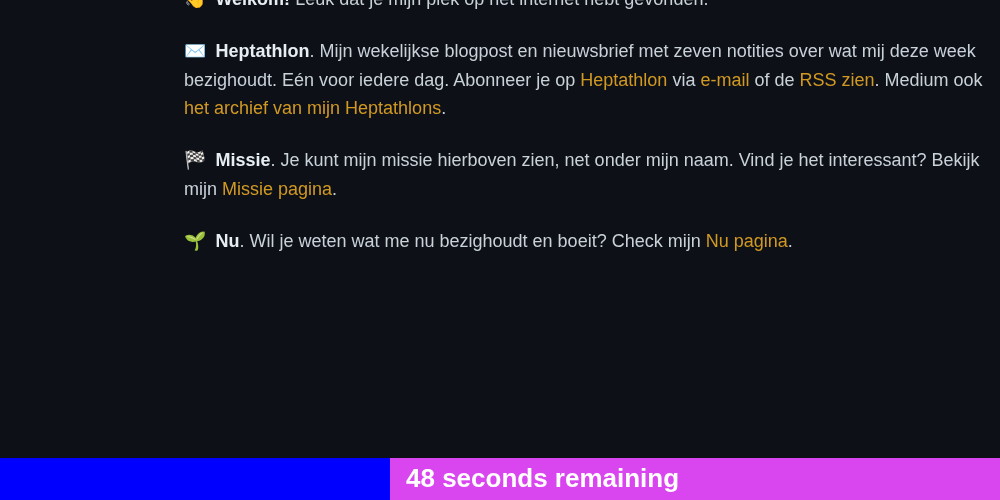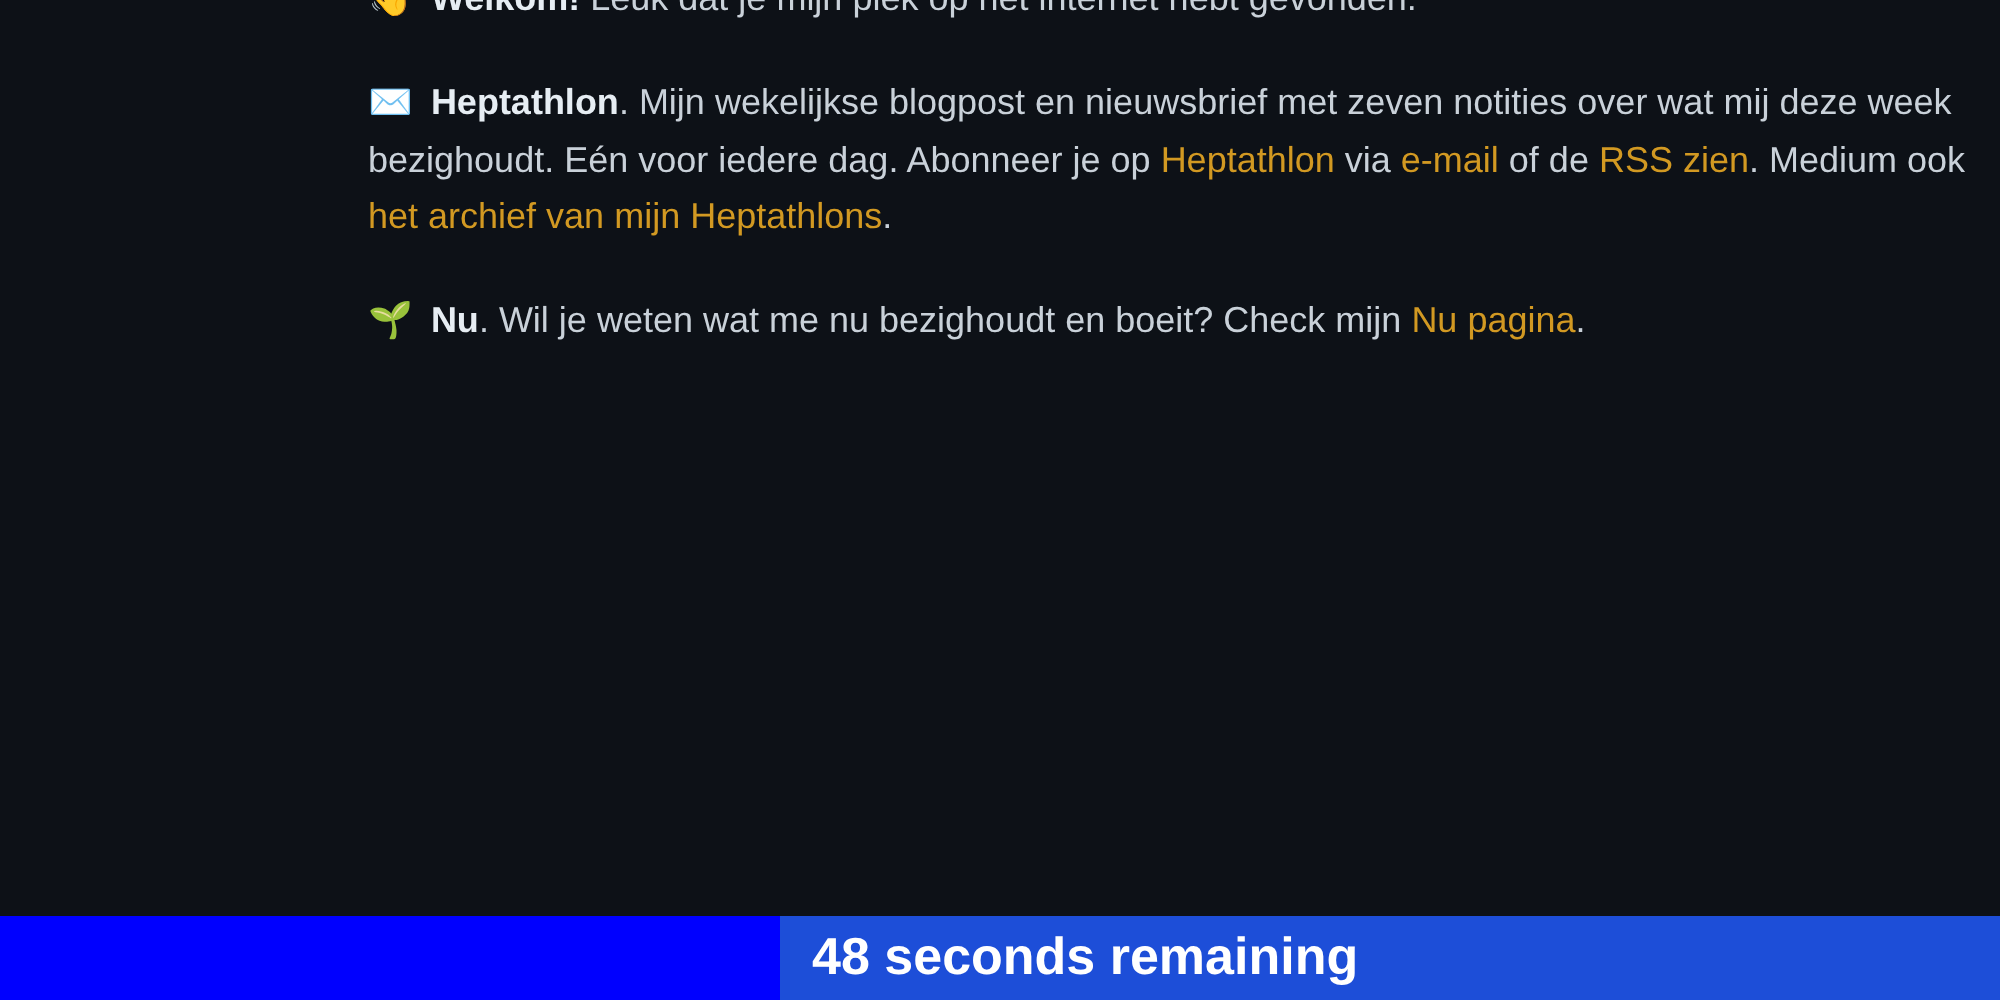--- a/index.html
+++ b/index.html
@@ -51,21 +51,21 @@
       height: 42px;
       display: flex;
       align-items: stretch;
     }
     .footer-blue {
       width: 390px;
       background-color: #0000ff;
     }
     .footer-black {
       flex: 1;
-      background-color: #1d4ed8;
+      background-color: #d946ef;
       display: flex;
       align-items: center;
       padding-left: 16px;
     }
     .footer-text {
       color: #ffffff;
       font-size: 26px;
       font-weight: 700;
     }
   </style>
@@ -78,20 +78,24 @@
     <span class="emoji">👋</span>
     <span class="bold">Welkom!</span><span> Leuk dat je mijn plek op het internet hebt gevonden.</span>
   </div>
 
 
   <div class="section">
     <span class="emoji">✉️</span>
     <span class="bold">Heptathlon</span><span>. Mijn wekelijkse blogpost en nieuwsbrief met zeven notities over wat mij deze week bezighoudt. Eén voor iedere dag. Abonneer je op </span><a class="link">Heptathlon</a><span> via </span><a class="link">e-mail</a><span> of de </span><a class="link">RSS zien</a><span>. Medium ook </span><a class="link">het archief van mijn Heptathlons</a><span>.</span>
   </div>
 
+  <div class="section">
+    <span class="emoji">🏁</span>
+    <span class="bold">Missie</span><span>. Je kunt mijn missie hierboven zien, net onder mijn naam. Vind je het interessant? Bekijk mijn </span><a class="link">Missie pagina</a><span>.</span>
+  </div>
 
   <div class="section">
     <span class="emoji">🌱</span>
     <span class="bold">Nu</span><span>. Wil je weten wat me nu bezighoudt en boeit? Check mijn </span><a class="link">Nu pagina</a><span>.</span>
   </div>
 
 
 </div>
 
 <div class="footer">

